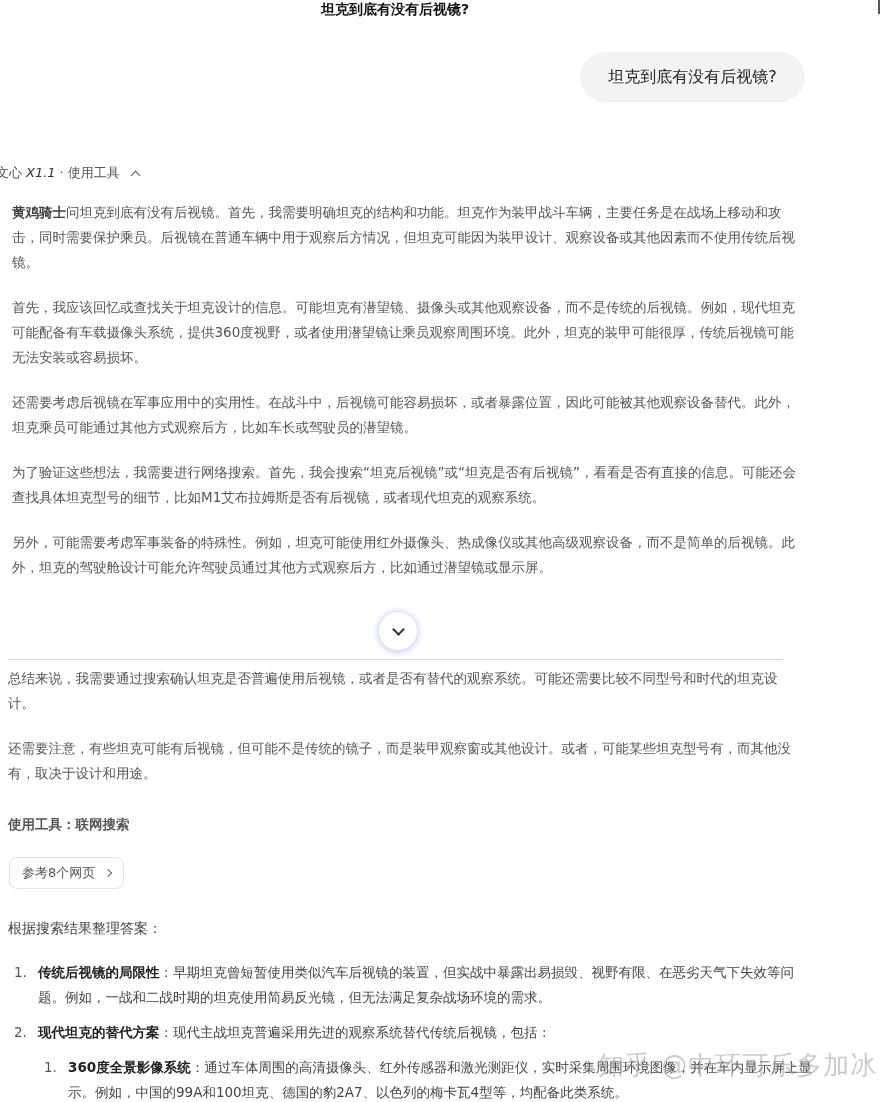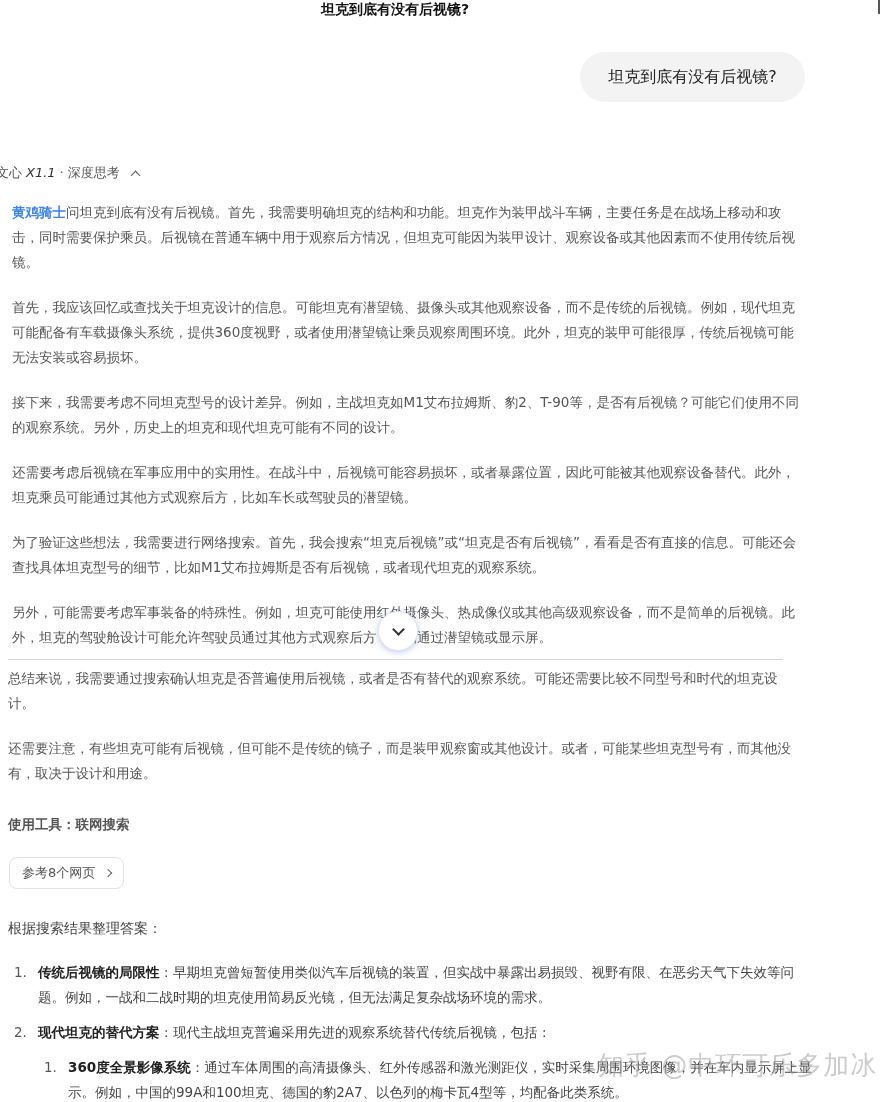--- a/index.html
+++ b/index.html
@@ -25,21 +25,21 @@
     display: flex; align-items: center; gap: 4px; line-height: 18px;
   }
   .model-header .model-ver { font-style: italic; color: #333; text-align: right; }
   .chev-up { display: inline-block; width: 7px; height: 7px; border-left: 1.5px solid #555; border-top: 1.5px solid #555; transform: rotate(45deg); margin-left: 8px; margin-top: 4px; }
 
   .think {
     position: absolute; top: 200px; left: 12px; width: 790px;
     font-size: 13.5px; line-height: 25px; color: #555555;
   }
   .think p { margin-bottom: 20px; }
-  .think b { color: #3b82f6; }
+  .think b { color: #404040; }
 
   .divider { position: absolute; top: 659px; left: 8px; width: 775px; height: 1px; background: #d6d6d6; }
 
   .think2 {
     position: absolute; top: 666px; left: 8px; width: 795px;
     font-size: 13.5px; line-height: 25px; color: #555555;
   }
   .think2 p { margin-bottom: 20px; }
 
   .tools { position: absolute; top: 812px; left: 8px; font-size: 13.5px; color: #555555; line-height: 25px; font-weight: bold; }
@@ -79,28 +79,27 @@
 <div class="scroll-edge"></div>
 
 <div class="user-bubble">
   <span>坦克到底有没有后视镜?</span>
 </div>
 
 <div class="model-header">
   <span>文心</span>
   <span class="model-ver">X1.1</span>
   <span>·</span>
-  <span>深度思考</span>
+  <span>使用工具</span>
   <span class="chev-up"></span>
 </div>
 
 <div class="think">
   <p><b>黄鸡骑士</b><span>问坦克到底有没有后视镜。首先，我需要明确坦克的结构和功能。坦克作为装甲战斗车辆，主要任务是在战场上移动和攻击，同时需要保护乘员。后视镜在普通车辆中用于观察后方情况，但坦克可能因为装甲设计、观察设备或其他因素而不使用传统后视镜。</span></p>
   <p>首先，我应该回忆或查找关于坦克设计的信息。可能坦克有潜望镜、摄像头或其他观察设备，而不是传统的后视镜。例如，现代坦克可能配备有车载摄像头系统，提供360度视野，或者使用潜望镜让乘员观察周围环境。此外，坦克的装甲可能很厚，传统后视镜可能无法安装或容易损坏。</p>
-  <p>接下来，我需要考虑不同坦克型号的设计差异。例如，主战坦克如M1艾布拉姆斯、豹2、T-90等，是否有后视镜？可能它们使用不同的观察系统。另外，历史上的坦克和现代坦克可能有不同的设计。</p>
   <p>还需要考虑后视镜在军事应用中的实用性。在战斗中，后视镜可能容易损坏，或者暴露位置，因此可能被其他观察设备替代。此外，坦克乘员可能通过其他方式观察后方，比如车长或驾驶员的潜望镜。</p>
   <p>为了验证这些想法，我需要进行网络搜索。首先，我会搜索“坦克后视镜”或“坦克是否有后视镜”，看看是否有直接的信息。可能还会查找具体坦克型号的细节，比如M1艾布拉姆斯是否有后视镜，或者现代坦克的观察系统。</p>
   <p>另外，可能需要考虑军事装备的特殊性。例如，坦克可能使用红外摄像头、热成像仪或其他高级观察设备，而不是简单的后视镜。此外，坦克的驾驶舱设计可能允许驾驶员通过其他方式观察后方，比如通过潜望镜或显示屏。</p>
 </div>
 
 <div class="divider"></div>
 
 <div class="think2">
   <p>总结来说，我需要通过搜索确认坦克是否普遍使用后视镜，或者是否有替代的观察系统。可能还需要比较不同型号和时代的坦克设计。</p>
   <p>还需要注意，有些坦克可能有后视镜，但可能不是传统的镜子，而是装甲观察窗或其他设计。或者，可能某些坦克型号有，而其他没有，取决于设计和用途。</p>

